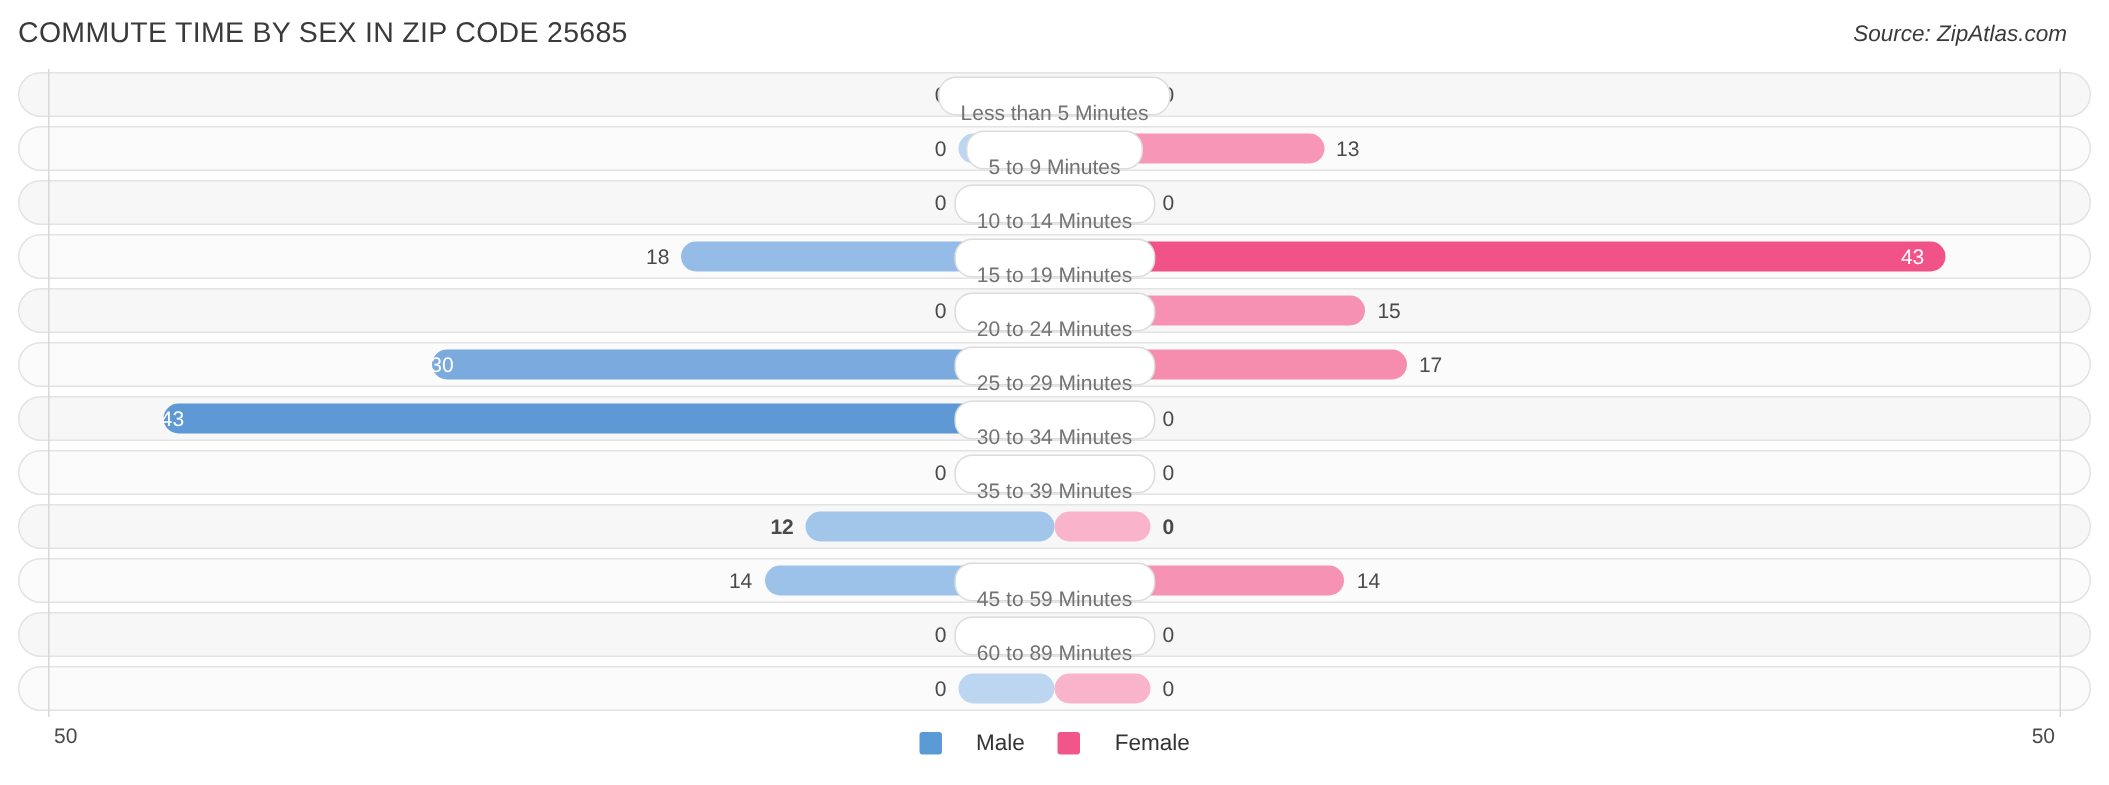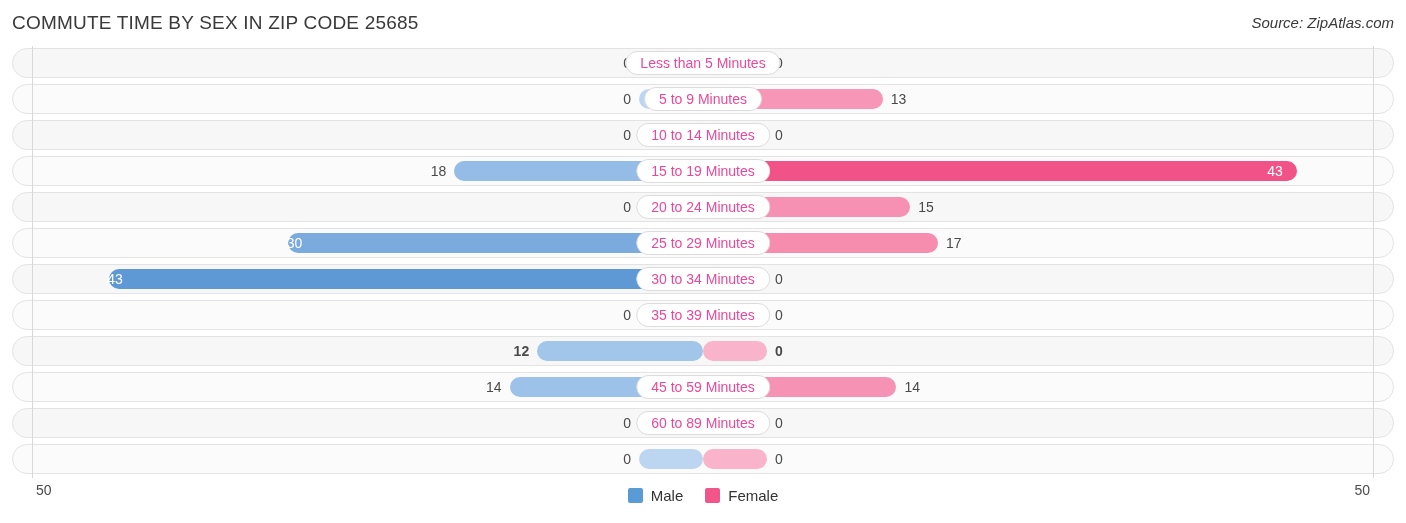--- a/index.html
+++ b/index.html
@@ -13,21 +13,21 @@
   }
   .header{
     position:absolute;left:0;top:0;width:1406px;height:46px;
   }
   .title{
     position:absolute;left:12px;top:12px;
     font-size:19px;letter-spacing:.2px;color:#3a3a3a;
     font-weight:400;white-space:nowrap;
   }
   .source{
-    position:absolute;right:12px;top:14px;
+    position:absolute;right:28px;top:14px;
     font-size:15px;font-style:italic;color:#3a3a3a;white-space:nowrap;text-align:center;
   }
 
   .plot{
     position:absolute;left:0;top:46px;width:1406px;height:432px;
   }
   
   .spine{
     position:absolute;top:0;bottom:0;width:1px;background:#d8d8d8;z-index:5;
   }
@@ -61,42 +61,42 @@
     font-size:14px;color:#4a4a4a;white-space:nowrap;z-index:3;
   }
   .val.male-out{text-align:right;}
   .val.female-out{text-align:left;}
   .val.inside{color:#ffffff;}
 
   .label{
     position:absolute;left:50%;top:3px;
     transform:translateX(-50%);
     height:24px;line-height:23px;
-    padding:0 14px;
+    padding:12px 14px;
     background:#ffffff;
     border:1px solid #dcdcdc;
     border-radius:12px;
-    font-size:14px;color:#ec4899;white-space:nowrap;
+    font-size:14px;color:#737373;white-space:nowrap;
     z-index:4;
     box-sizing:border-box;
   }
 
   .footer{
     position:absolute;left:0;top:478px;width:1406px;height:45px;
   }
   .tick{
     position:absolute;top:4px;font-size:14px;color:#4a4a4a;
   }
   .tick.left{left:36px;}
   .tick.right{right:36px;}
   .legend{
     position:absolute;left:0;right:0;top:9px;
     display:flex;justify-content:center;align-items:center;gap:22px;
   }
-  .leg-item{display:flex;align-items:center;gap:8px;}
+  .leg-item{display:flex;align-items:center;gap:23px;}
   .swatch{width:15px;height:15px;border-radius:2px;display:inline-block;}
   .leg-text{font-size:15px;color:#333;}
 </style>
 </head>
 <body>
 
 <div class="header">
   <div class="title">COMMUTE TIME BY SEX IN ZIP CODE 25685</div>
   <div class="source">Source: ZipAtlas.com</div>
 </div>

